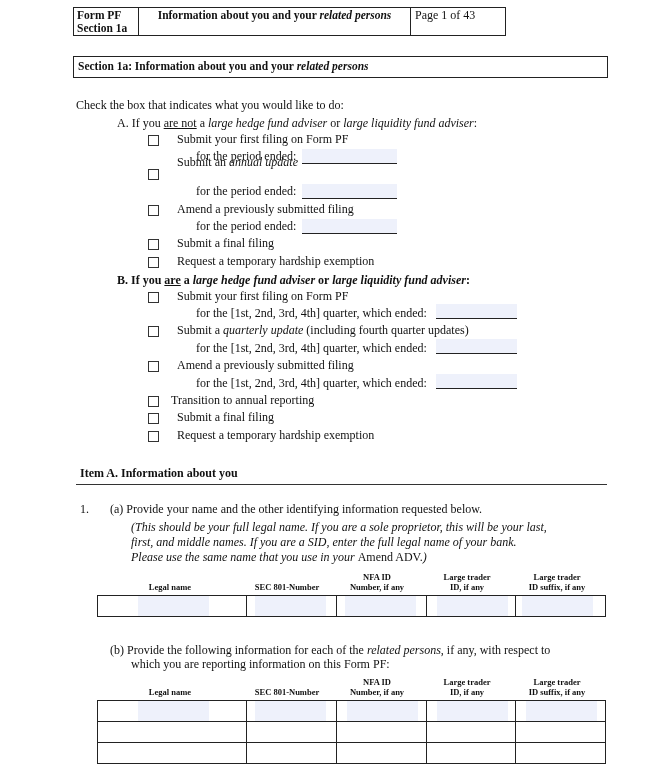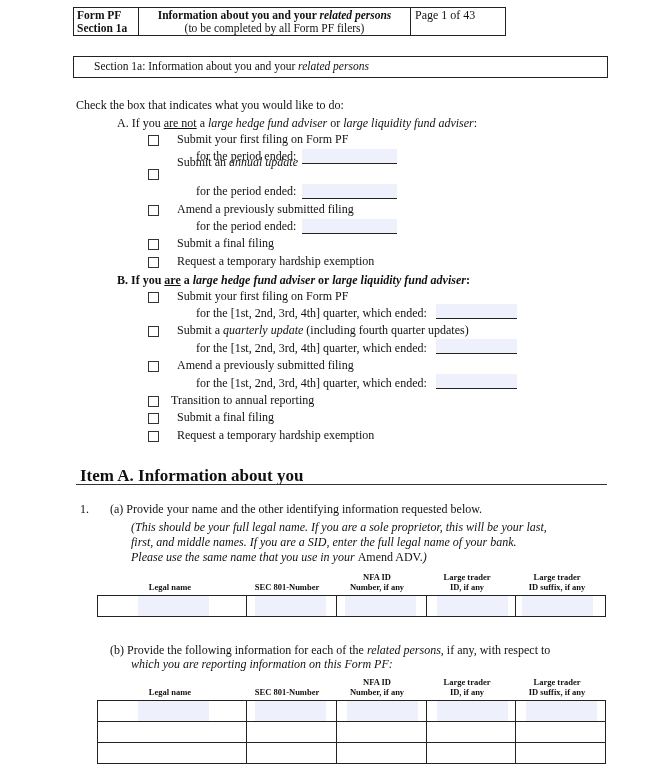--- a/index.html
+++ b/index.html
@@ -12,22 +12,22 @@
   .hdr {
     position: absolute; left: 73px; top: 7px; width: 433px; height: 29px;
     border: 1.2px solid #222; display: flex; box-sizing: border-box;
   }
   .hdr .c1 { width: 58px; border-right: 1px solid #222; padding: 1px 3px; font-weight: bold; font-size: 11.5px; line-height: 13px; }
   .hdr .c2 { flex: 1; border-right: 1px solid #222; text-align: center; font-size: 11.5px; line-height: 13px; padding-top: 1px; }
   .hdr .c2 .t { font-weight: bold; }
   .hdr .c3 { width: 86px; padding: 1px 4px; font-size: 12px; line-height: 13px; }
   .sec {
     position: absolute; left: 73px; top: 56px; width: 535px; height: 22px;
-    border: 1.4px solid #222; box-sizing: border-box; padding: 3px 20px;
-    font-weight: normal; font-size: 11.5px;
+    border: 1.4px solid #222; box-sizing: border-box; padding: 3px 4px;
+    font-weight: bold; font-size: 11.5px;
   }
   i { font-style: italic; text-align: right; }
   u { text-decoration: underline; }
   .line { position: absolute; font-size: 12px; white-space: nowrap; }
   .cb {
     position: absolute; width: 9px; height: 9px; border: 1.4px solid #333; background: #fff;
   }
   .field {
     position: absolute; height: 14px; background: #eef1fb; border-bottom: 1.2px solid #222;
   }
@@ -43,21 +43,20 @@
 </head>
 <body>
 
 <div class="hdr">
   <div class="c1">
     <div>Form PF</div>
     <div>Section 1a</div>
   </div>
   <div class="c2">
     <div class="t"><span>Information about you and your </span><i>related persons</i></div>
-    <div>(to be completed by all Form PF filers)</div>
   </div>
   <div class="c3">Page 1 of 43</div>
 </div>
 
 <div class="sec">
   <span>Section 1a:  Information about you and your </span><i>related persons</i>
 </div>
 
 <div class="line" style="left:76px; top:98px;">Check the box that indicates what you would like to do:</div>
 
@@ -107,21 +106,21 @@
 
 <div class="cb" style="left:148px; top:396px;"></div>
 <div class="line" style="left:171px; top:393px;">Transition to annual reporting</div>
 
 <div class="cb" style="left:148px; top:413px;"></div>
 <div class="line" style="left:177px; top:410px;">Submit a final filing</div>
 
 <div class="cb" style="left:148px; top:431px;"></div>
 <div class="line" style="left:177px; top:428px;">Request a temporary hardship exemption</div>
 
-<div class="line" style="left:80px; top:466px; font-weight:bold; font-size:17px;">Item A.  Information about you</div>
+<div class="line" style="left:80px; top:466px; font-weight:bold; font-size:12px;">Item A.  Information about you</div>
 <div class="rule" style="top:484px;"></div>
 
 <div class="line" style="left:80px; top:502px;">1.</div>
 <div class="line" style="left:110px; top:502px;">(a)  Provide your name and the other identifying information requested below.</div>
 <div class="line" style="left:131px; top:520px; font-style:italic;">(This should be your full legal name.  If you are a sole proprietor, this will be your last,</div>
 <div class="line" style="left:131px; top:535px; font-style:italic;">first, and middle names.  If you are a SID, enter the full legal name of your bank.</div>
 <div class="line" style="left:131px; top:550px;"><i>Please use the same name that you use in your </i><span>Amend ADV.</span><i>)</i></div>
 
 <div class="colh" style="left:110px; top:572px; width:120px;">
     <div>&nbsp;</div>
@@ -160,21 +159,21 @@
           <div class="cellfill" style="left:10px; width:71px;"></div>
         </td>
     <td style="width:89px;">
           <div class="cellfill" style="left:6px; width:71px;"></div>
         </td>
   </tr>
 </tbody>
   </table>
 
 <div class="line" style="left:110px; top:643px;"><span>(b)  Provide the following information for each of the </span><i>related persons</i><span>, if any, with respect to</span></div>
-<div class="line" style="left:131px; top:657px;font-style:italic;">which you are reporting information on this Form PF:</div>
+<div class="line" style="left:131px; top:657px;">which you are reporting information on this Form PF:</div>
 
 <div class="colh" style="left:110px; top:677px; width:120px;">
     <div>&nbsp;</div>
     <div>Legal name</div>
   </div>
 <div class="colh" style="left:247px; top:677px; width:80px;">
     <div>&nbsp;</div>
     <div>SEC 801-Number</div>
   </div>
 <div class="colh" style="left:337px; top:677px; width:80px;">

